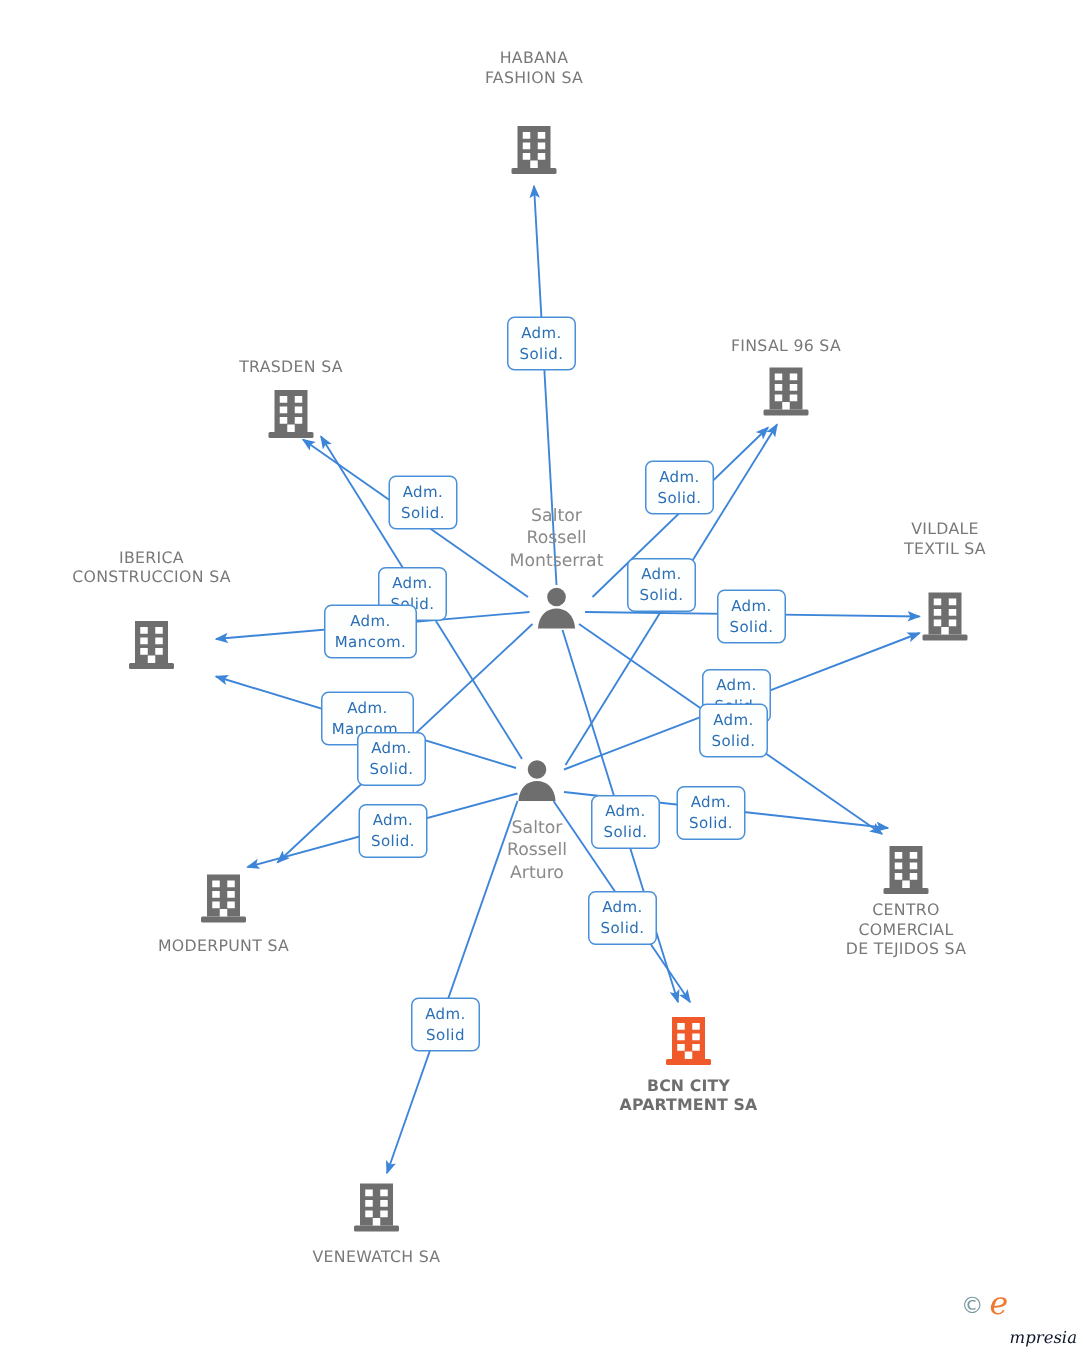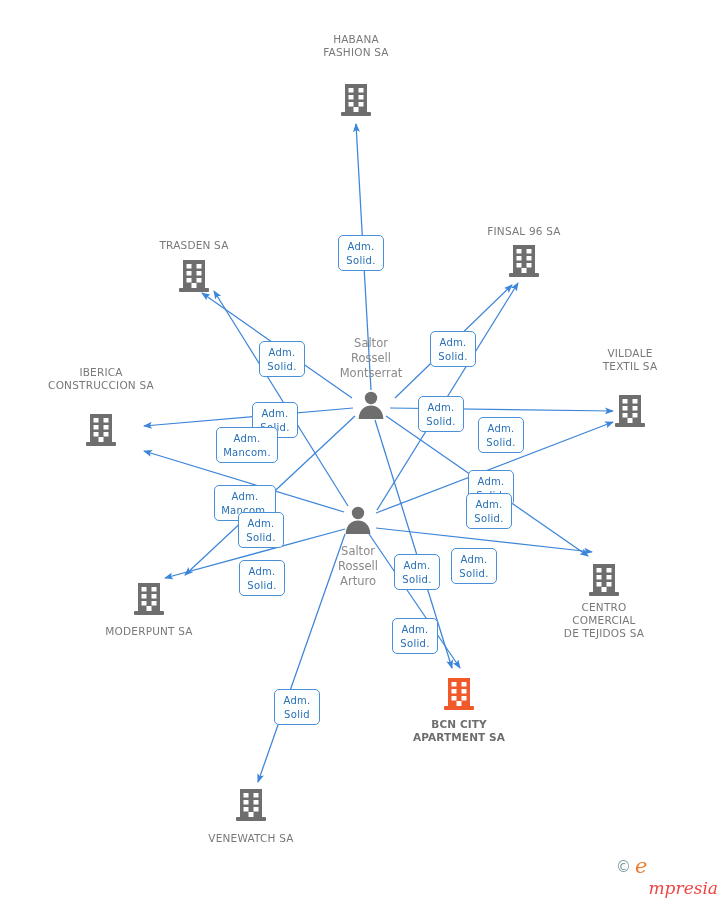--- a/index.html
+++ b/index.html
@@ -38,35 +38,34 @@
     border:1.3px solid #4a90d9;
     border-radius:5px;
     color:#2a6fb5;
     font-family:"DejaVu Sans",sans-serif;
     font-size:10px;
     line-height:14px;
     text-align:center;
     padding-top:4px;
     letter-spacing:.3px;
     white-space:pre-line;
-    margin-top:24px;
   }
 
   #watermark{
     position:absolute;
     right:10px;
     bottom:8px;
     display:flex;
     align-items:center;
     gap:4px;
     font-family:"DejaVu Serif",serif;
   }
   #wm-c{color:#7a9aa0;font-size:15px;font-family:"DejaVu Sans",sans-serif;}
   #wm-e{color:#ef7a30;font-size:21px;font-style:italic;font-family:"DejaVu Serif",serif;line-height:1;}
-  #wm-rest{color:#ef4444;font-size:17px;font-style:italic;font-family:"DejaVu Serif",serif;line-height:1;margin-left:-3px;margin-top:44px;}
+  #wm-rest{color:#0f172a;font-size:11px;font-style:italic;font-family:"DejaVu Serif",serif;line-height:1;margin-left:-3px;margin-top:44px;}
 </style>
 </head>
 <body>
 
 <div id="canvas">
 
   <svg id="edges" viewBox="0 0 728 905" xmlns="http://www.w3.org/2000/svg">
     <defs>
       <marker id="arrowhead" markerWidth="9" markerHeight="7" refX="8" refY="3.5" orient="auto" markerUnits="userSpaceOnUse">
         <path d="M0,0 L9,3.5 L0,7 L2,3.5 Z" fill="#3d85d8"></path>

